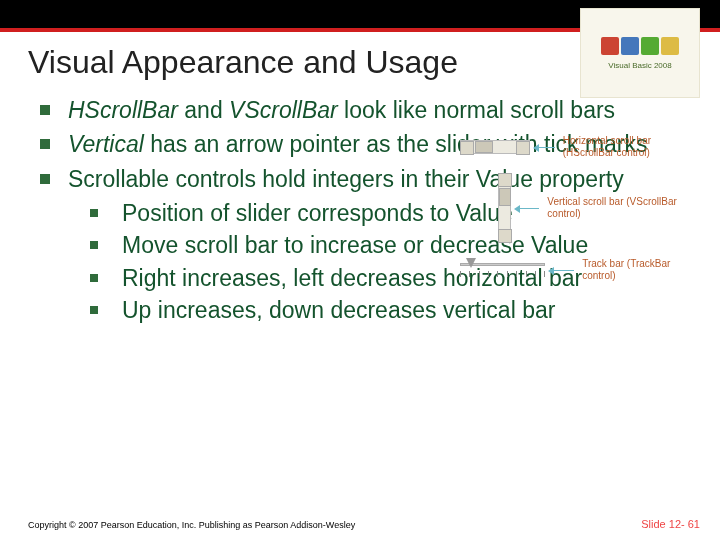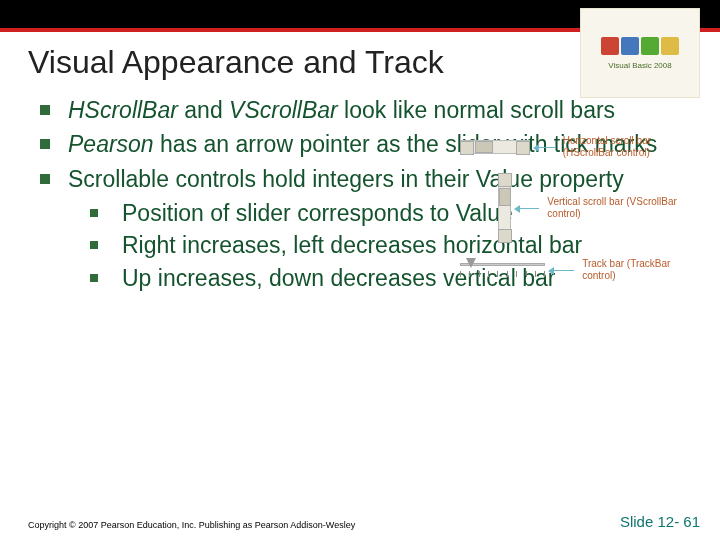--- a/index.html
+++ b/index.html
@@ -225,55 +225,56 @@
     right: 20px;
     display: flex;
     justify-content: space-between;
     align-items: flex-end;
   }
   .copyright {
     font-size: 9px;
     color: #000;
   }
   .slide-num {
-    font-size: 15px;
-    color: #0f766e;
+    font-size: 11px;
+    color: #ef4444;
     font-weight: normal;
   }
 </style>
 </head>
 <body>
 
 <div class="dark-bar"></div>
 <div class="red-line"></div>
 
 <div class="logo-area">
   <div class="blocks">
     <div class="block bred"></div>
     <div class="block bblue"></div>
     <div class="block bgreen"></div>
     <div class="block byel"></div>
   </div>
   <div>Visual Basic 2008</div>
 </div>
 
-<h1 class="slide-title">Visual Appearance and Track</h1>
+<h1 class="slide-title">Visual Appearance and Usage</h1>
 
 <div class="content">
   <ul class="lvl1">
     <li>
       <span class="italic">HScrollBar</span><span> and </span><span class="italic">VScrollBar</span><span> look like normal scroll bars</span>
     </li>
     <li>
-      <span class="italic">Pearson</span><span> has an arrow pointer as the slider with tick marks</span>
+      <span class="italic">Vertical</span><span> has an arrow pointer as the slider with tick marks</span>
     </li>
     <li>
       <span>Scrollable controls hold integers in their Value property</span>
       <ul class="lvl2">
         <li>Position of slider corresponds to Value</li>
+        <li>Move scroll bar to increase or decrease Value</li>
         <li>Right increases, left decreases horizontal bar</li>
         <li>Up increases, down decreases vertical bar</li>
       </ul>
     </li>
   </ul>
 </div>
 
 <div class="diagram-area">
   <div class="diag-row">
     <div class="hscroll">

